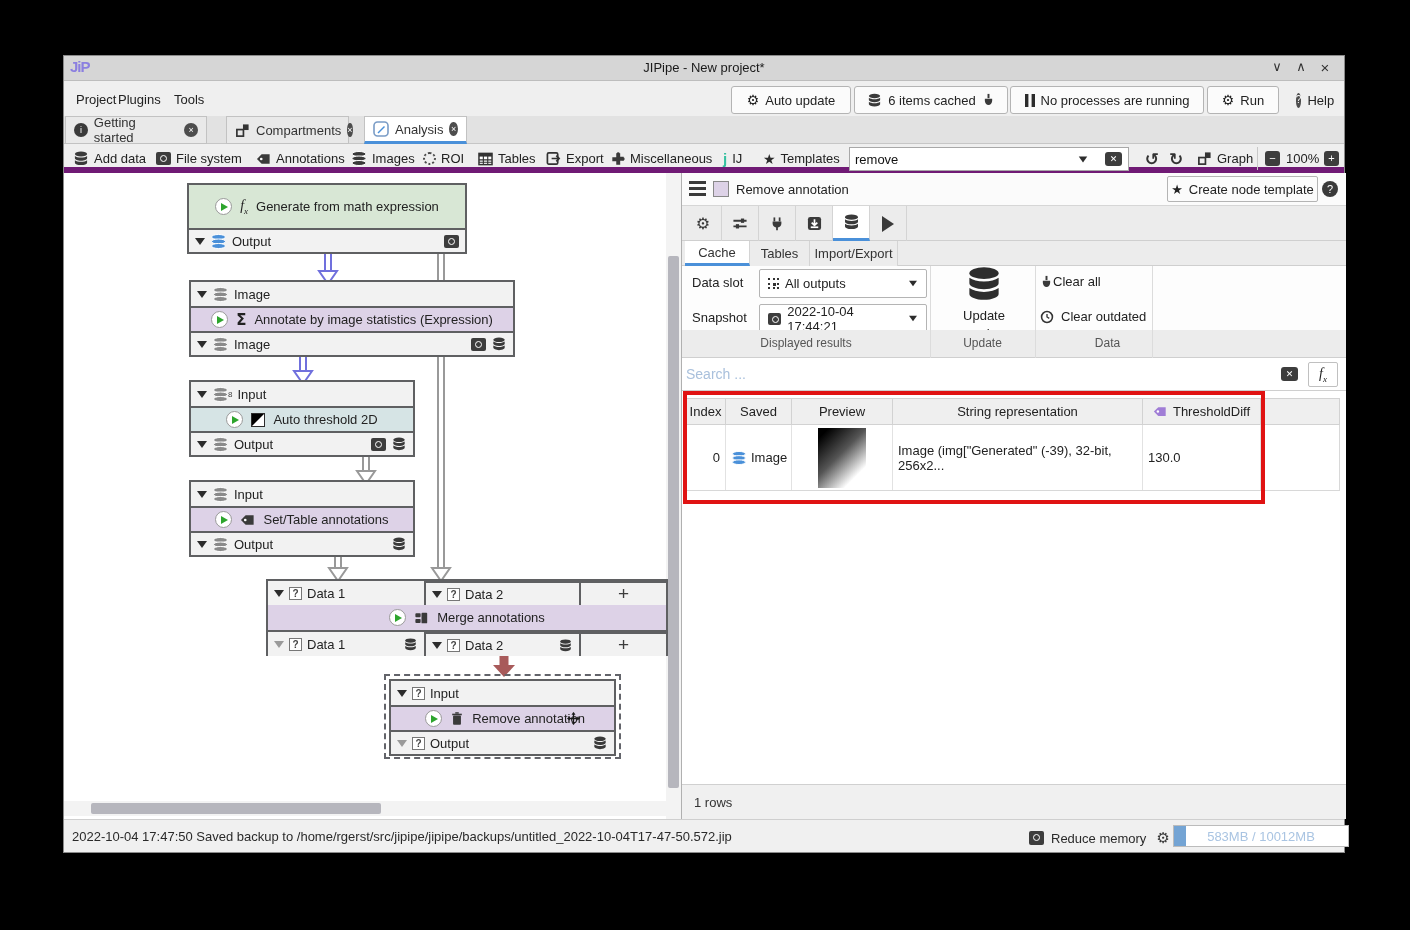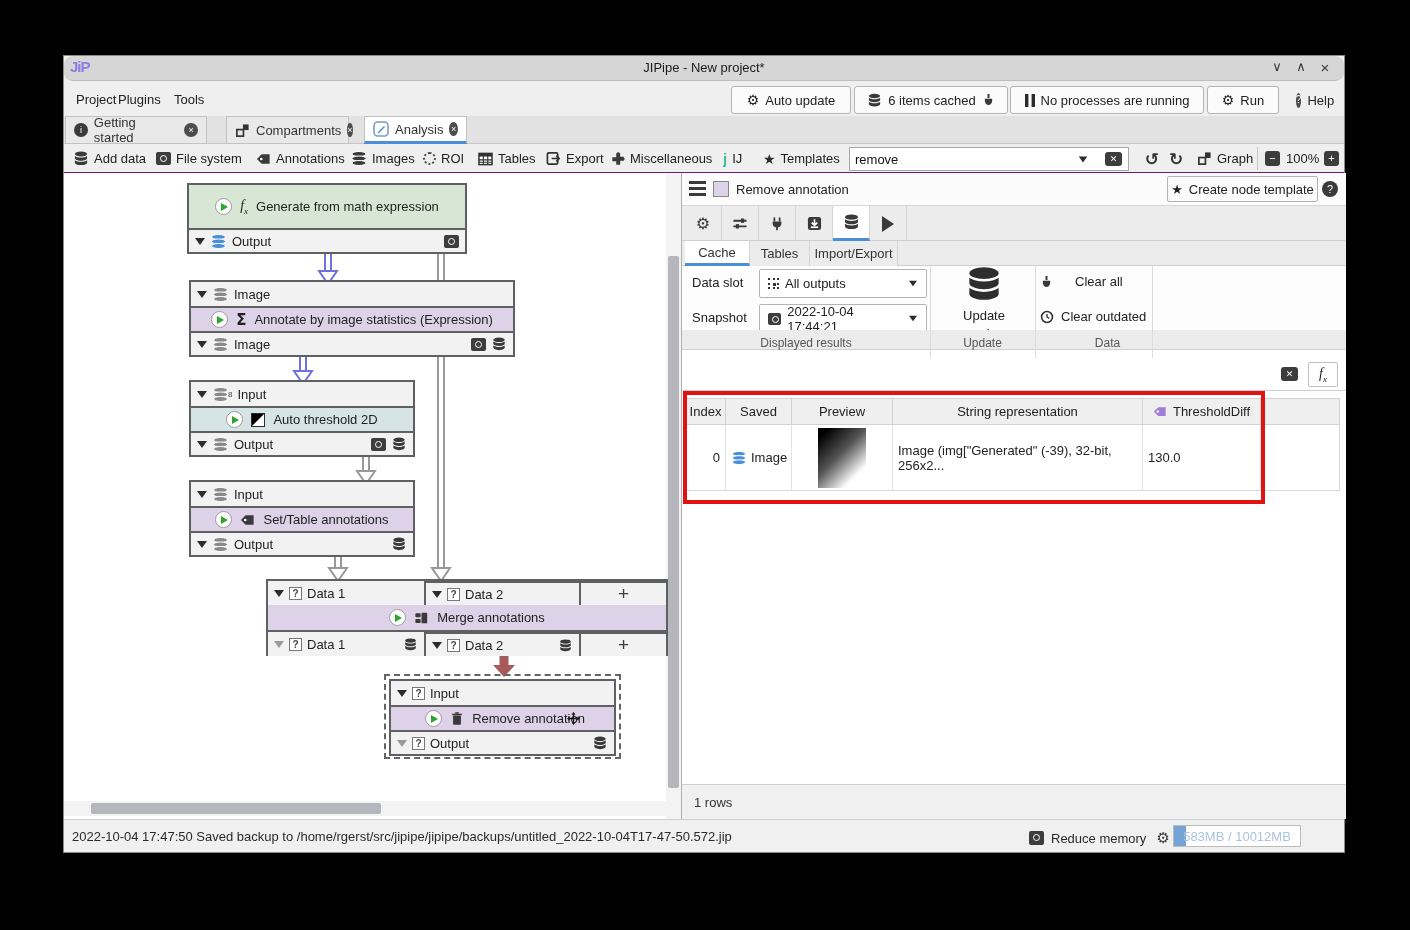--- a/index.html
+++ b/index.html
@@ -4,42 +4,42 @@
 <style>
   * { margin:0; padding:0; box-sizing:border-box; }
   html,body { width:1410px; height:930px; background:#000; overflow:hidden;
     font-family:"Liberation Sans","DejaVu Sans",sans-serif; }
   .abs { position:absolute; }
   .glyph { font-family:"DejaVu Sans",sans-serif; }
   .window { position:absolute; left:63px; top:55px; width:1282px; height:798px;
     background:#efefef; border:1px solid #8a8a8a; }
   
   .titlebar { position:absolute; left:0; top:0; width:100%; height:25px; background:#d6d6d6;
-    border-bottom:1px solid #bdbdbd;border-radius:9px; }
+    border-bottom:1px solid #bdbdbd; }
   .logo { position:absolute; left:6px; top:2px; font-size:15px; font-weight:bold; color:#8b7fe0; letter-spacing:-1px;}
   .wtitle { position:absolute; left:0; top:4px; width:100%; text-align:center; font-size:13px; color:#1a1a1a; }
   .wctl { position:absolute; top:3px; width:22px; height:18px; text-align:center; font-size:13px; color:#333; cursor:default;}
   
   .menubar { position:absolute; left:0; top:25px; width:100%; height:35px; background:#efefef; }
   .menuitem { position:absolute; top:9px; font-size:13px; color:#222; padding:2px 4px; }
   .btn { position:absolute; top:5px; height:28px; background:#fbfbfb; border:1px solid #b4b4b4;
     border-radius:3px; display:flex; align-items:center; justify-content:center; gap:6px;
     font-size:13px; color:#222; padding:0 10px; }
   .btn.flat { border:none; background:transparent; }
   
   .tabbar { position:absolute; left:0; top:60px; width:100%; height:28px; background:#e2e2e2;
     border-bottom:1px solid #c6c6c6;}
   .tab { position:absolute; top:0; height:28px; background:#e9e9e9; border:1px solid #c2c2c2;
     display:flex; align-items:center; gap:6px; padding:0 8px; font-size:13px; color:#333; }
   .tab.active { background:#fff; border-bottom:3px solid #4a90d9; }
   .closec { width:14px; height:14px; border-radius:50%; background:#4d4d4d; color:#fff; font-size:9px;
     display:inline-flex; align-items:center; justify-content:center; line-height:1;}
   
   .toolbar { position:absolute; left:0; top:88px; width:100%; height:29px; background:#efefef;
-    border-bottom:1px solid #701a75; }
+    border-bottom:6px solid #701a75; }
   .titem { position:absolute; top:4px; height:21px; display:flex; align-items:center; gap:5px;
     font-size:13px; color:#222; }
   .tsep { position:absolute; top:3px; width:1px; height:23px; background:#c8c8c8; }
   .sqbtn { width:15px; height:15px; background:#3d3d3d; color:#fff; border-radius:3px;
     display:inline-flex; align-items:center; justify-content:center; font-size:11px; line-height:1;}
   
   .content { position:absolute; left:0; top:117px; width:1282px; height:646px; background:#fff; }
   .canvas { position:absolute; left:0; top:0; width:617px; height:646px; background:#fff; overflow:hidden;}
   .panel { position:absolute; left:617px; top:0; width:665px; height:646px; background:#fff;
     border-left:1px solid #b0b0b0; }
@@ -89,21 +89,21 @@
   .subtabs { position:absolute; left:0; top:68px; width:100%; height:25px; background:#ececec;
     border-bottom:1px solid #cfcfcf; }
   .subtab { position:absolute; top:0; height:25px; display:flex; align-items:center; justify-content:center;
     font-size:13px; color:#333; border-right:1px solid #d4d4d4; background:#ececec;}
   .subtab.active { background:#fff; border-bottom:3px solid #4a90d9; }
   .ribbon { position:absolute; left:0; top:93px; width:100%; height:64px; background:#fdfdfd; }
   .rlabel { position:absolute; font-size:13px; color:#222; }
   .combo { position:absolute; height:29px; background:#fff; border:1px solid #b4b4b4; border-radius:2px;
     display:flex; align-items:center; gap:6px; padding:0 8px; font-size:13px; color:#222;}
   .combo .tri { transform:scale(.8); margin-left:auto; }
-  .captions { position:absolute; left:0; top:157px; width:100%; height:20px; background:#ececec;
+  .captions { position:absolute; left:0; top:157px; width:100%; height:28px; background:#ececec;
     border-bottom:1px solid #cfcfcf; }
   .caption { position:absolute; top:6px; font-size:12px; color:#555; text-align:center; }
   .gsep { position:absolute; top:93px; width:1px; height:92px; background:#dcdcdc; }
   .srchrow { position:absolute; left:0; top:185px; width:100%; height:33px; background:#fff;
     border-bottom:1px solid #cfcfcf; }
   .srchrow input { position:absolute; left:4px; top:3px; width:580px; height:26px; border:none; outline:none;
     font-size:14px; color:#222; }
   .srchrow input::placeholder { color:#a9c0dc; }
   .clrx { width:17px; height:14px; background:#3d3d3d; border-radius:3px; color:#fff; font-size:9px;
     display:inline-flex; align-items:center; justify-content:center; line-height:1;}
@@ -125,21 +125,21 @@
   .pfoot { position:absolute; left:0; top:611px; width:100%; height:35px; background:#f0f0f0;
     border-top:1px solid #d0d0d0; font-size:13px; color:#333; display:flex; align-items:center; padding:0 12px;}
   
   .vsb { position:absolute; left:602px; top:0; width:15px; height:646px; background:#f3f3f3; }
   .vsb .thumb { position:absolute; left:2px; top:83px; width:11px; height:532px; background:#b6b6bd; border-radius:2px;}
   .hsb { position:absolute; left:0; top:628px; width:602px; height:15px; background:#f3f3f3; }
   .hsb .thumb { position:absolute; left:27px; top:2px; width:290px; height:11px; background:#b6b6bd; border-radius:2px;}
   
   .statusbar { position:absolute; left:0; top:763px; width:100%; height:33px; background:#f0f0f0;
     border-top:1px solid #cfcfcf; font-size:13px; color:#2a2a2a; }
-  .membar { position:absolute; left:1109px; top:5px; width:128px; height:22px; background:#fff;
+  .membar { position:absolute; left:1109px; top:5px; width:176px; height:22px; background:#fff;
     border:1px solid #bcbcbc; }
   .membar .fill { position:absolute; left:0; top:0; width:12px; height:100%; background:#74a4d4; }
   .membar .mtext { position:absolute; width:100%; text-align:center; top:3px; font-size:13px; color:#a9c4e2; }
   .ic { display:inline-flex; align-items:center; justify-content:center; }
   svg { display:block; }
 </style>
 </head>
 <body>
 
 <div class="window">
@@ -744,21 +744,21 @@
                 <g fill="#2e2e2e">
                   <ellipse cx="8" cy="3.2" rx="6.5" ry="2.6"></ellipse>
                   <path d="M1.5 5.2c1.4 1 3.7 1.7 6.5 1.7s5.1-.7 6.5-1.7v2.5c0 1.4-2.9 2.6-6.5 2.6S1.5 9.1 1.5 7.7z"></path>
                   <path d="M1.5 9.8c1.4 1 3.7 1.7 6.5 1.7s5.1-.7 6.5-1.7v2.6c0 1.4-2.9 2.6-6.5 2.6s-6.5-1.2-6.5-2.6z"></path>
                 </g>
               </svg>
           </span>
           <span style="font-size:13px; color:#222">Update cache</span>
         </div>
 
-        <div class="abs" style="left:358px; top:8px; display:flex; align-items:center; gap:22px; font-size:13px; color:#222">
+        <div class="abs" style="left:358px; top:8px; display:flex; align-items:center; gap:0; font-size:13px; color:#222">
           <span class="ic">
             <svg width="13" height="14" viewBox="0 0 16 16">
                 <g fill="#3a3a3a">
                   <rect x="6.8" y="0.5" width="2.4" height="5.2"></rect>
                   <path d="M3.5 6.5h9v2.3c0 2.8-2 5.2-4.5 5.2s-4.5-2.4-4.5-5.2z"></path>
                 </g>
               </svg>
           </span>
           <span>Clear all</span>
         </div>
@@ -776,20 +776,21 @@
       <div class="captions">
         <span class="caption" style="left:0; width:248px">Displayed results</span>
         <span class="caption" style="left:248px; width:105px">Update</span>
         <span class="caption" style="left:367px; width:117px">Data</span>
       </div>
       <div class="gsep" style="left:248px"></div>
       <div class="gsep" style="left:353px"></div>
       <div class="gsep" style="left:470px"></div>
 
       <div class="srchrow">
+        <input placeholder="Search ..." style="">
         <span class="clrx glyph abs" style="right:48px; top:9px">✕</span>
         <div class="fxbtn" style="right:8px; top:4px; width:30px; height:25px">
           <span class="fx"><span>f</span><sub>x</sub></span>
         </div>
       </div>
 
       <div class="rtable">
         <div class="hdr">
           <div class="c0">Index</div>
           <div class="c1">Saved</div>

